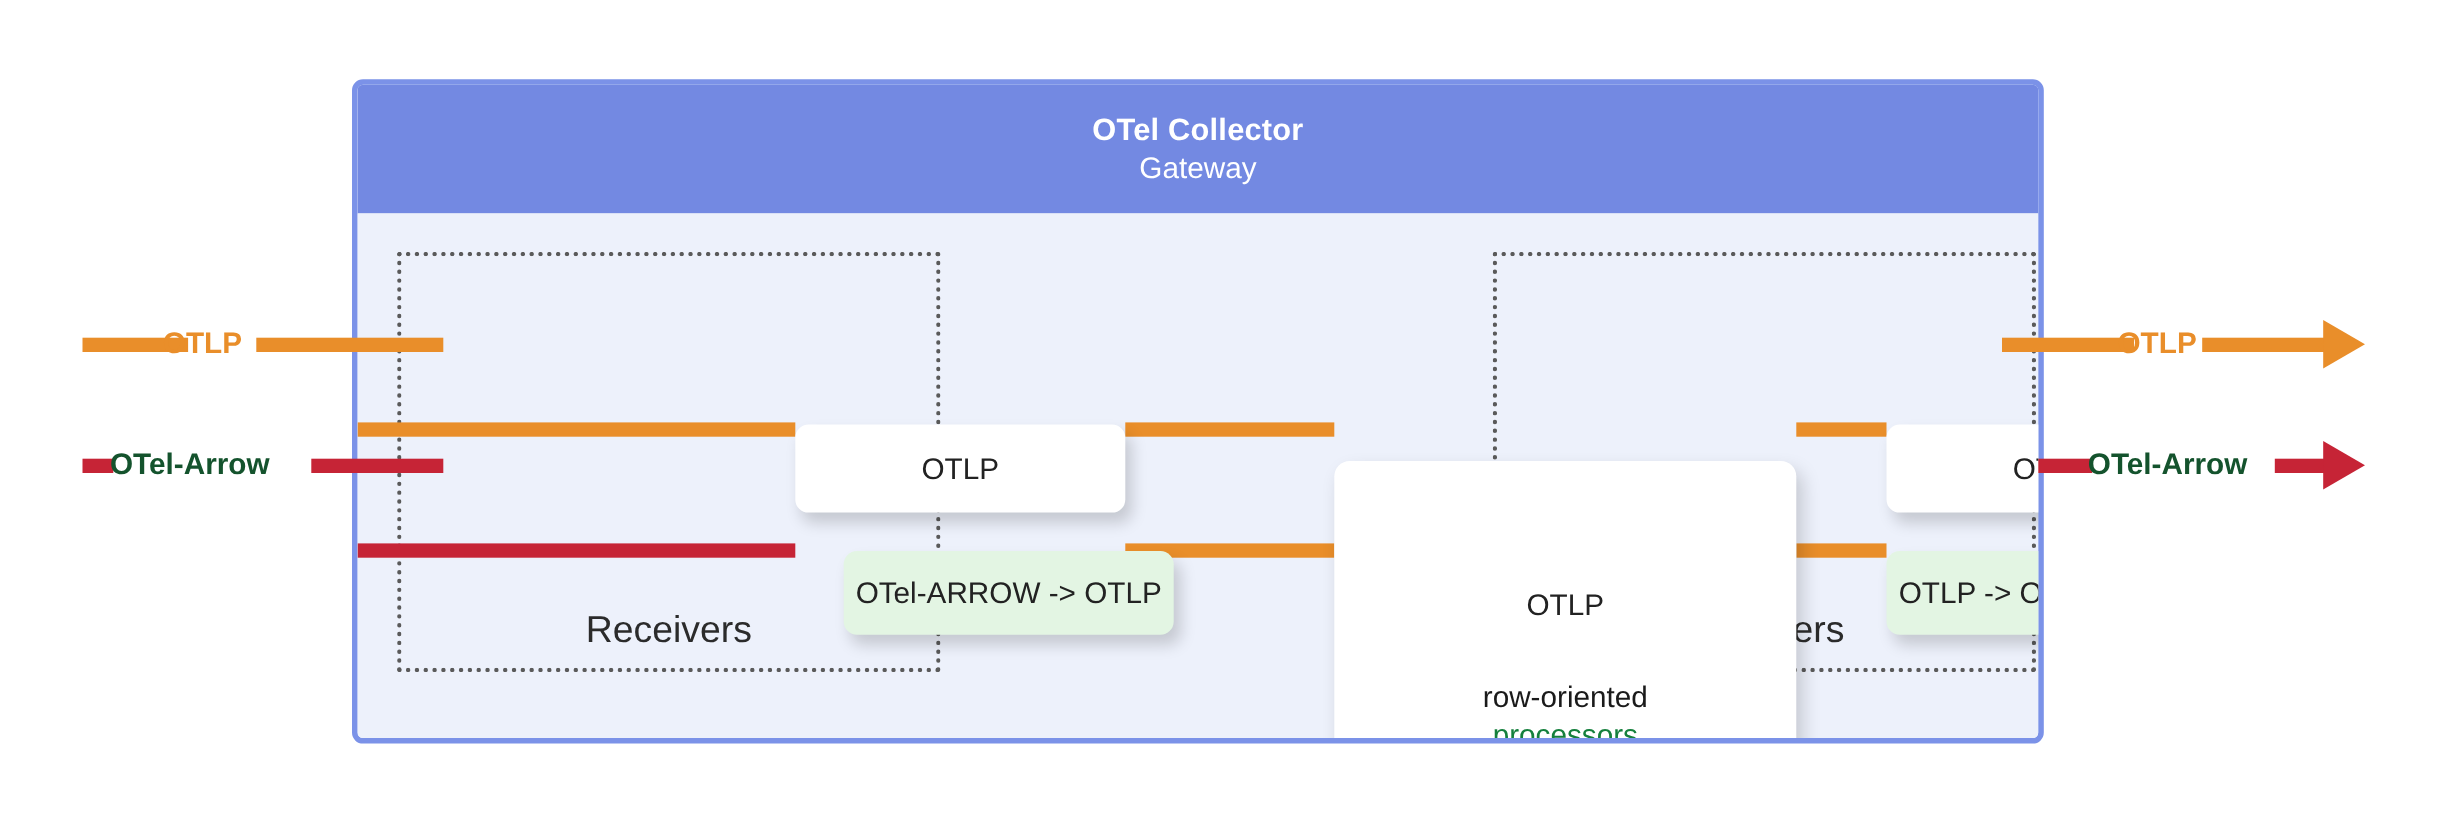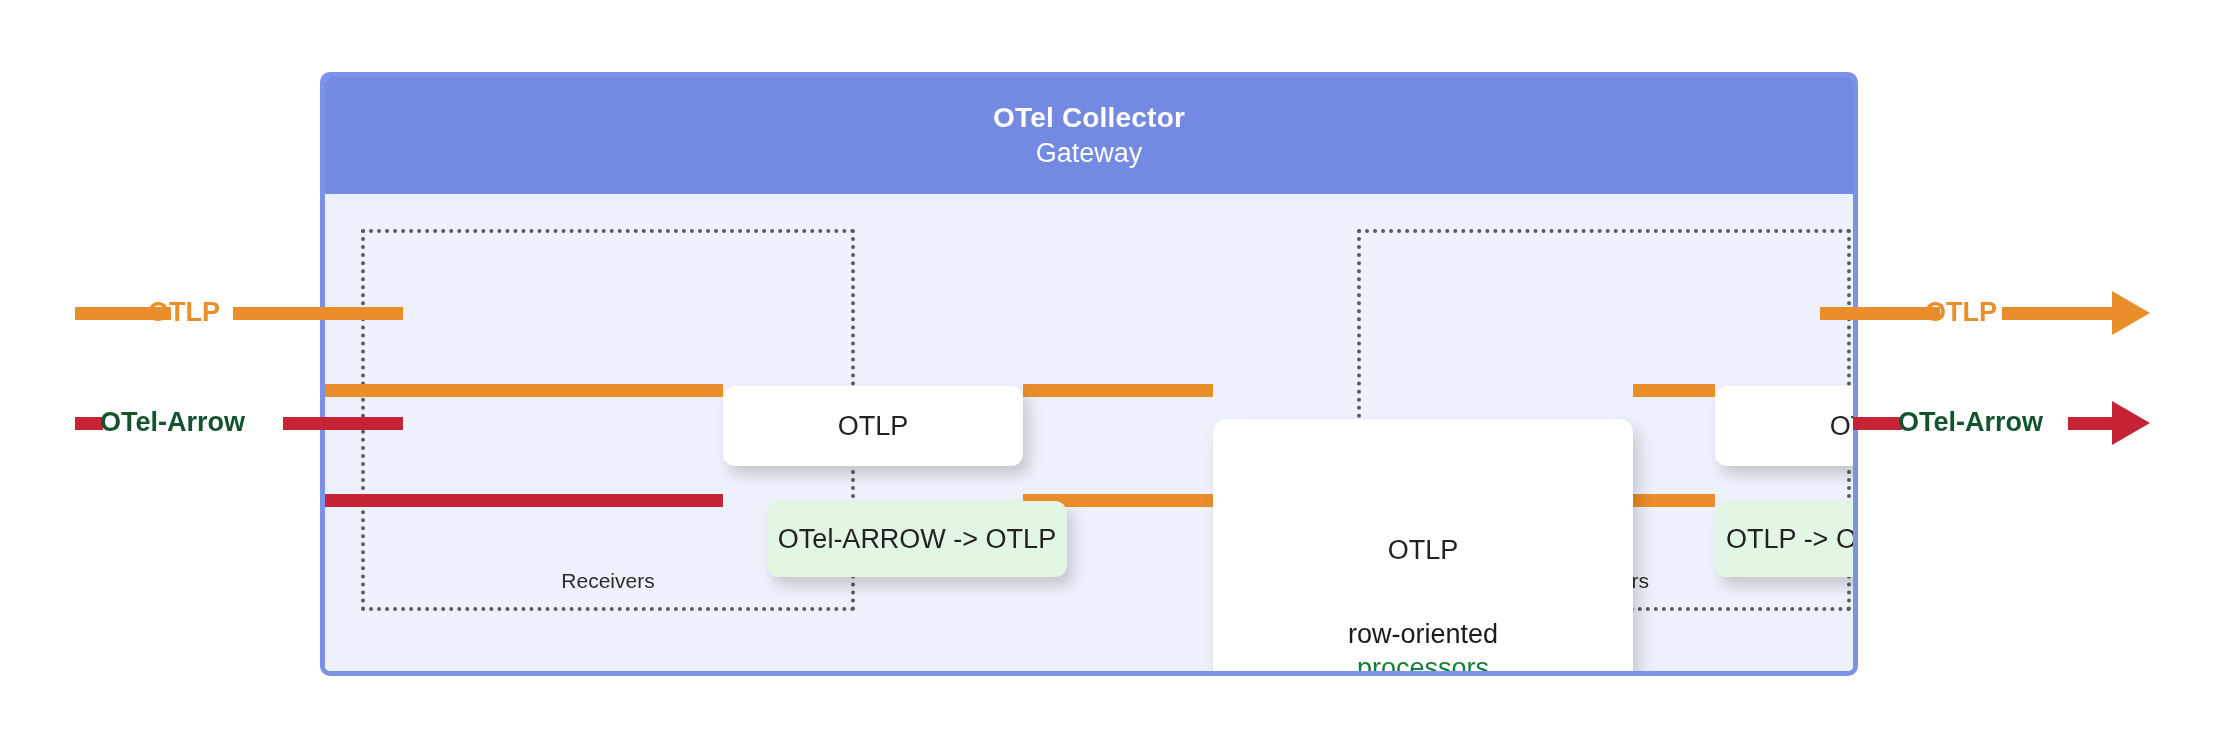--- a/index.html
+++ b/index.html
@@ -74,21 +74,21 @@
   }
   #receivers-group { left: 36px;  width: 494px; }
   #exporters-group { left: 1032px; width: 494px; }
 
   .group-label {
     position: absolute;
     left: 0;
     right: 0;
     bottom: 14px;
     text-align: center;
-    font-size: 21px;
+    font-size: 34px;
     color: #2B2B2B;
   }
 
   
   .node {
     position: absolute;
     border-radius: 12px;
     box-sizing: border-box;
     display: flex;
     align-items: center;

